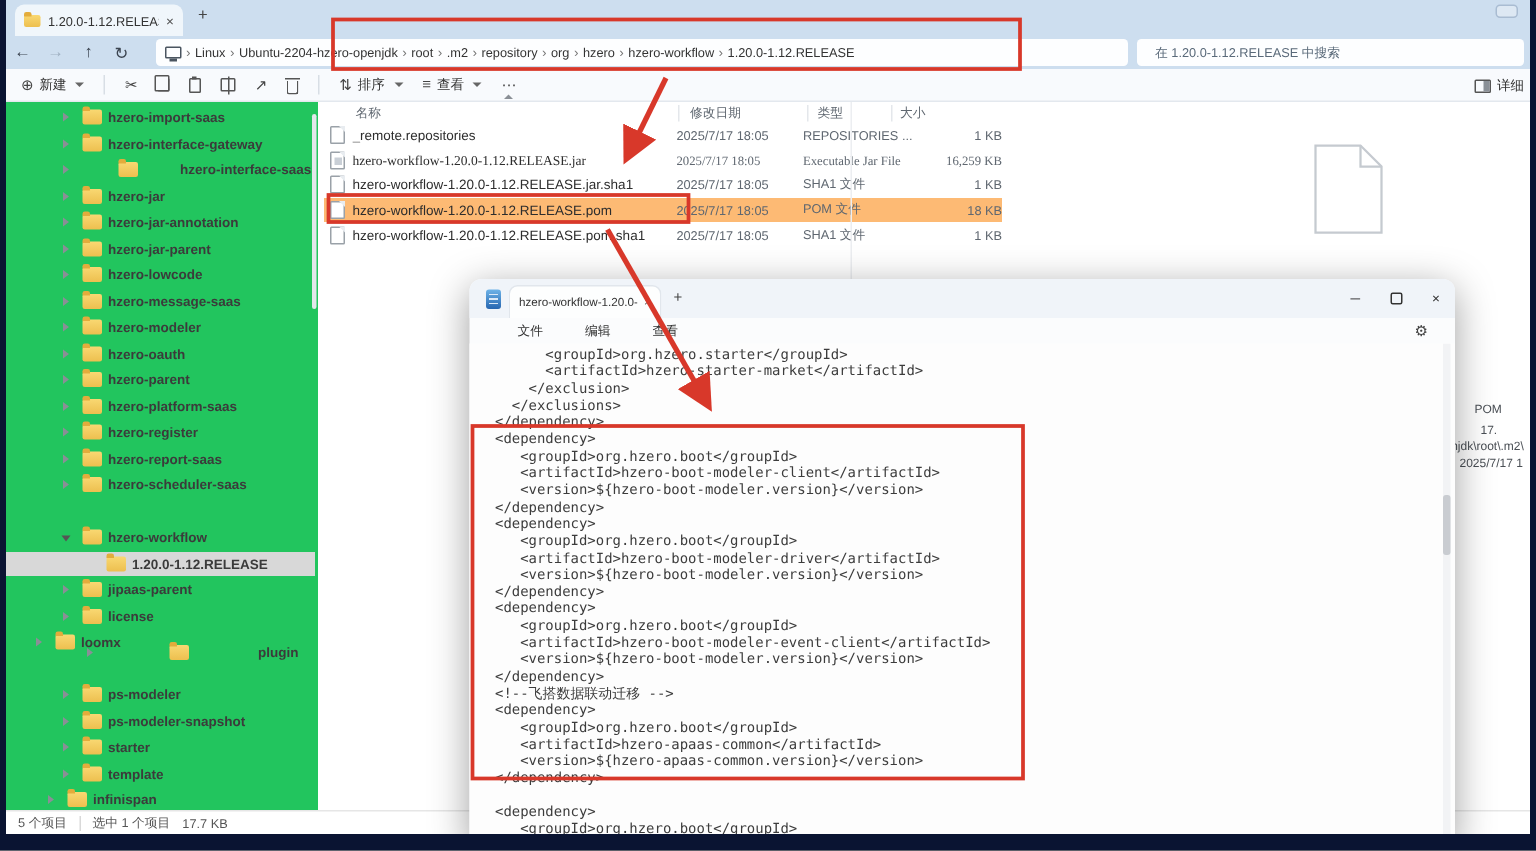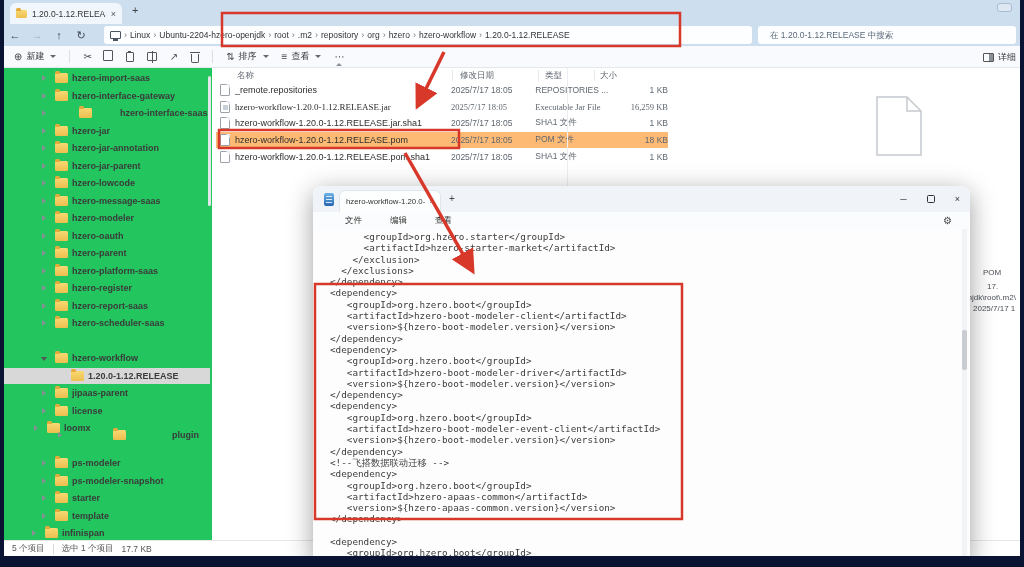--- a/index.html
+++ b/index.html
@@ -271,21 +271,21 @@
           <div class="sb-row" style="top: 317px; padding-left: 34px;">
             <span class="sb-chev"></span>
             <span class="folder"></span>
             <span class="sb-label">jipaas-parent</span>
           </div>
           <div class="sb-row" style="top: 334.5px; padding-left: 34px;">
             <span class="sb-chev"></span>
             <span class="folder"></span>
             <span class="sb-label">license</span>
           </div>
-          <div class="sb-row" style="top: 352px; padding-left: 26px;">
+          <div class="sb-row" style="top: 352px; padding-left: 16px;">
             <span class="sb-chev"></span>
             <span class="folder"></span>
             <span class="sb-label">loomx</span>
           </div>
           <div class="sb-row" style="top: 359px; padding-left: 50px; gap: 46px;">
             <span class="sb-chev"></span>
             <span class="folder"></span>
             <span class="sb-label">plugin</span>
           </div>
           <div class="sb-row" style="top: 387px; padding-left: 34px;">

